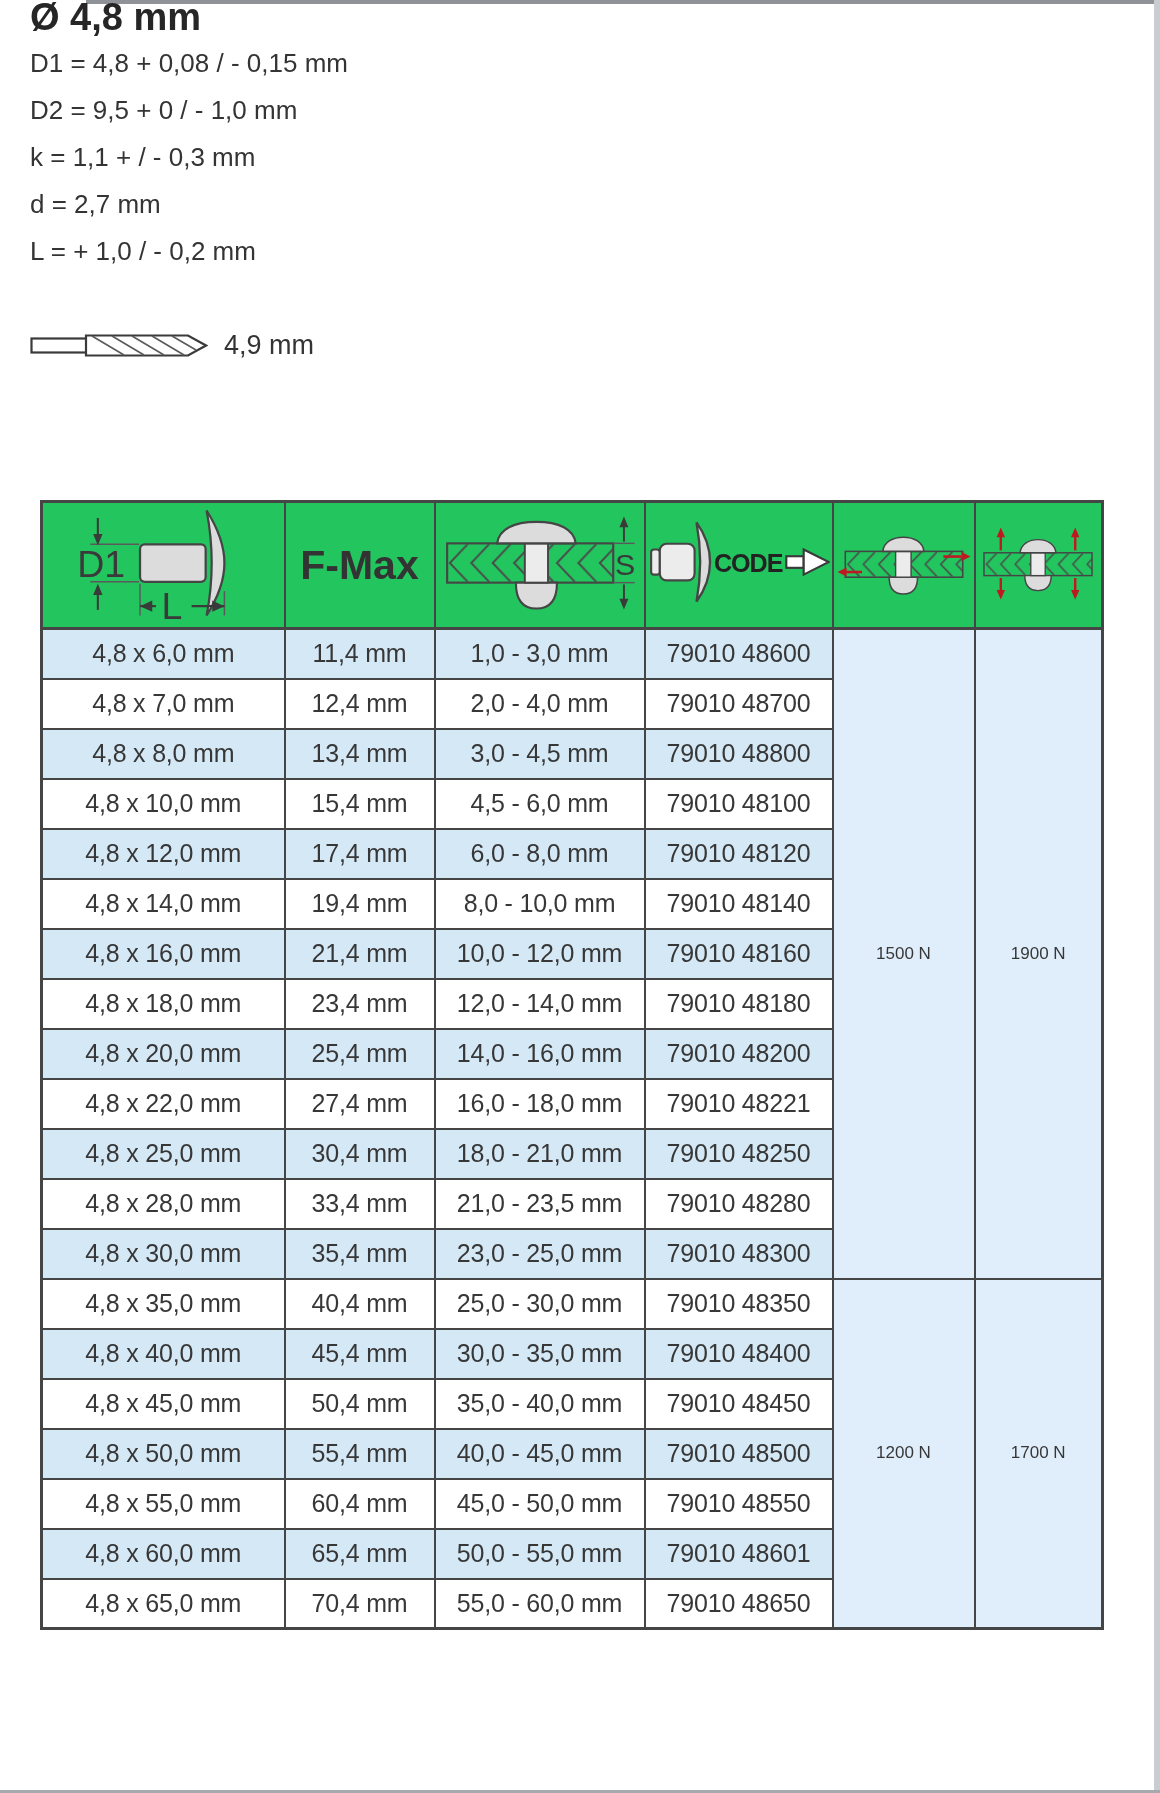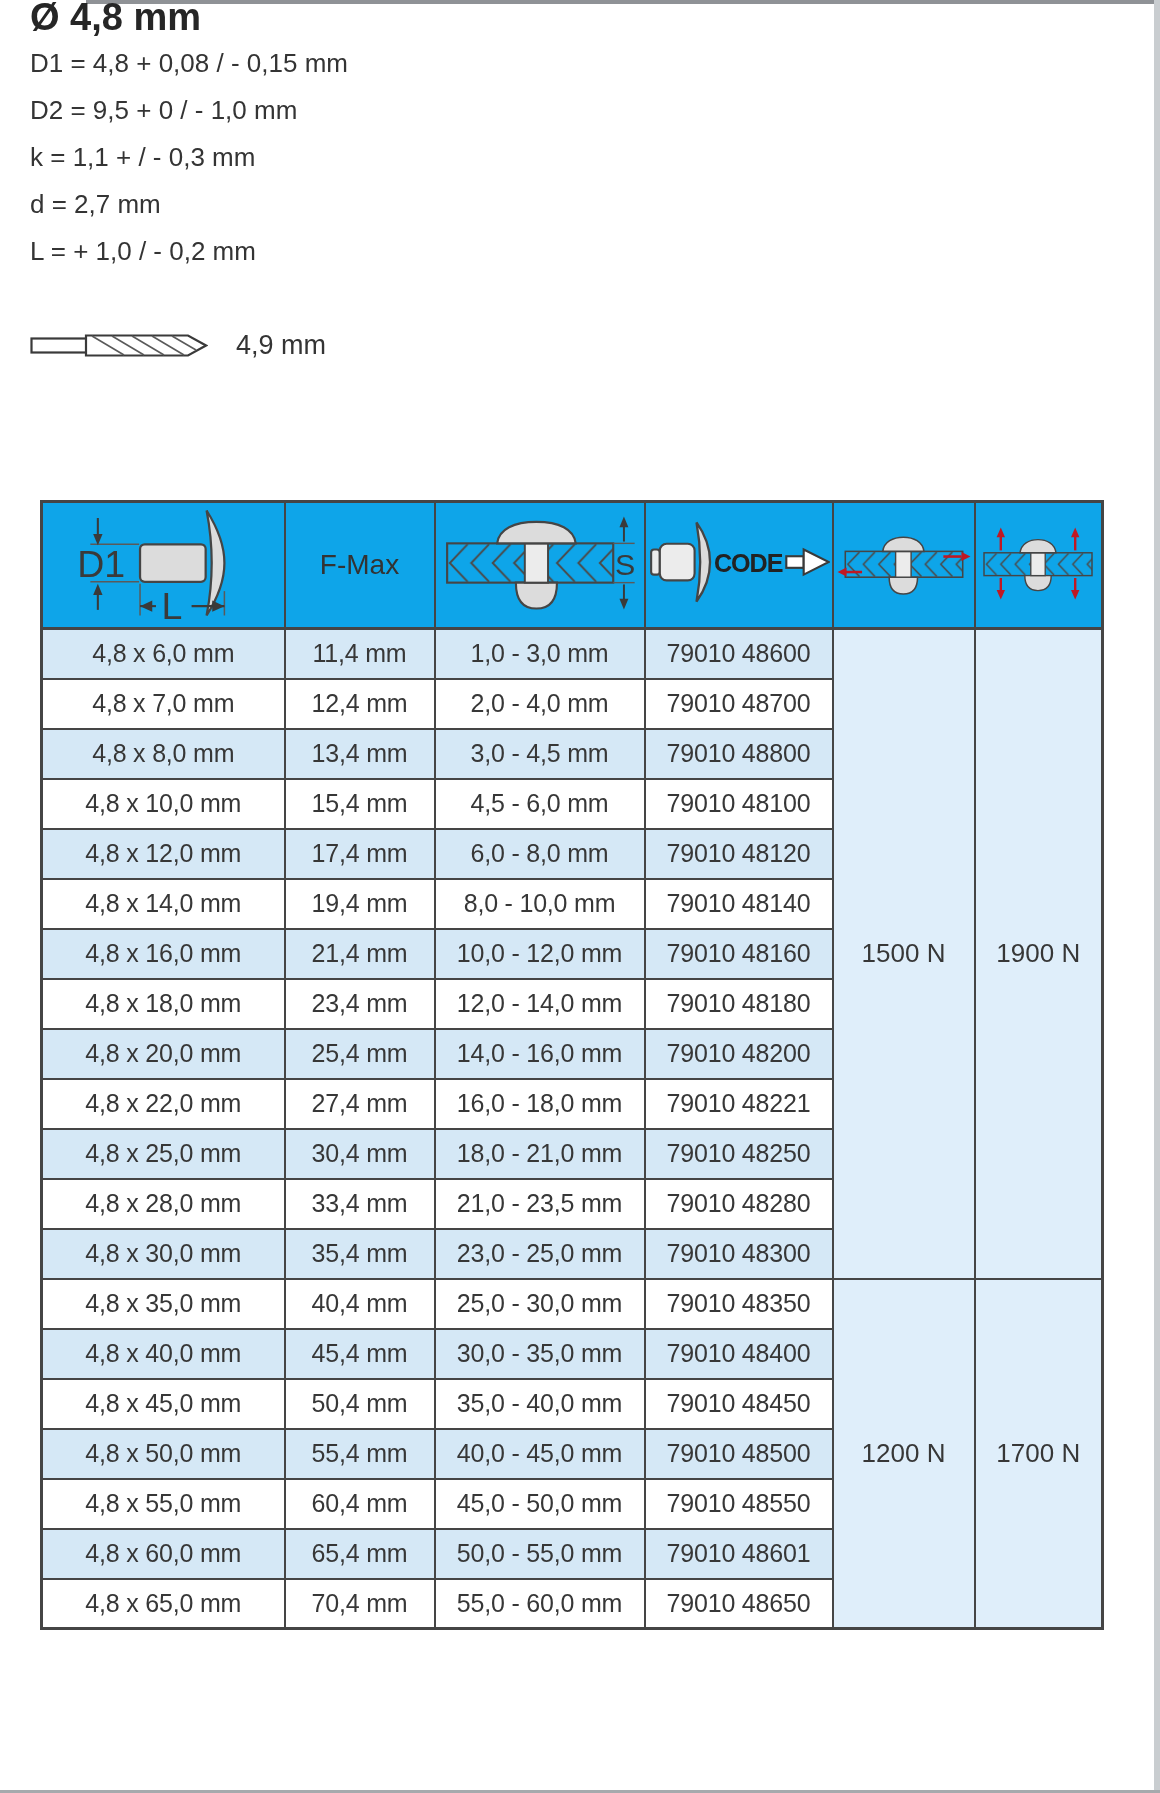--- a/index.html
+++ b/index.html
@@ -7,33 +7,33 @@
   }
   body{margin:0;background:#fff}
   .page{position:relative;width:1160px;height:1793px;background:#fff;overflow:hidden;
         font-family:"Liberation Sans","DejaVu Sans",sans-serif;color:var(--text)}
   .edge-top{position:absolute;top:0;left:86px;right:0;height:4px;background:#8f9296}
   .edge-right{position:absolute;top:0;right:0;width:6px;height:100%;background:#c9cdd0}
   .edge-bottom{position:absolute;bottom:0;left:0;width:100%;height:3px;background:#a6aaad}
 
   .title{position:absolute;left:30px;top:-4px;font-size:38px;font-weight:bold;color:#262626}
   .specs{position:absolute;left:30px;top:40px;font-size:26px;line-height:47px;font-weight:500;color:#343434}
-  .drill-row{position:absolute;left:30px;top:330px;display:flex;align-items:center;gap:28px}
+  .drill-row{position:absolute;left:30px;top:330px;display:flex;align-items:center;gap:16px}
   .drill-label{font-size:27px;font-weight:500;color:#343434}
 
   .table-wrap{position:absolute;left:40px;top:500px;width:1074px;height:1293px;overflow:hidden}
   table{border-collapse:collapse;table-layout:fixed;width:1061px;border:3px solid var(--border)}
   th,td{border:2px solid var(--border);padding:0;text-align:center;vertical-align:middle;overflow:hidden}
   thead tr{height:126px}
-  thead th{border-bottom:3px solid var(--border);background:#0ea5e9;font-weight:normal}
+  thead th{border-bottom:3px solid var(--border);background:#22c55e;font-weight:normal}
   tbody tr{height:50px}
   td.cell{font-size:25px;letter-spacing:-0.2px;background:#fff}
   tbody tr:nth-child(odd) td.cell{background:var(--stripe)}
-  td.force{background:var(--merged);font-size:26px}
-  .fmax{font-size:28px;font-weight:400;color:#333}
+  td.force{background:var(--merged);font-size:17px}
+  .fmax{font-size:41px;font-weight:700;color:#333}
 
   .svgtxt{fill:#3a3a3a;font-weight:500}
   .codetxt{fill:#222;font-weight:700}
   .thin{stroke:#5a5a5a;stroke-width:1.6;fill:none}
   .dim{stroke:#3a3a3a;stroke-width:2.2;fill:none}
   .dimfill{fill:#3a3a3a}
   .metal{fill:#dcdcdc;stroke:var(--border);stroke-width:2.4}
   .metal-light{fill:#ececec;stroke:var(--border);stroke-width:2.2}
   .outline{fill:none;stroke:var(--border);stroke-width:2.4}
   .wht{fill:#fff;stroke:#3a3a3a;stroke-width:2.2}

